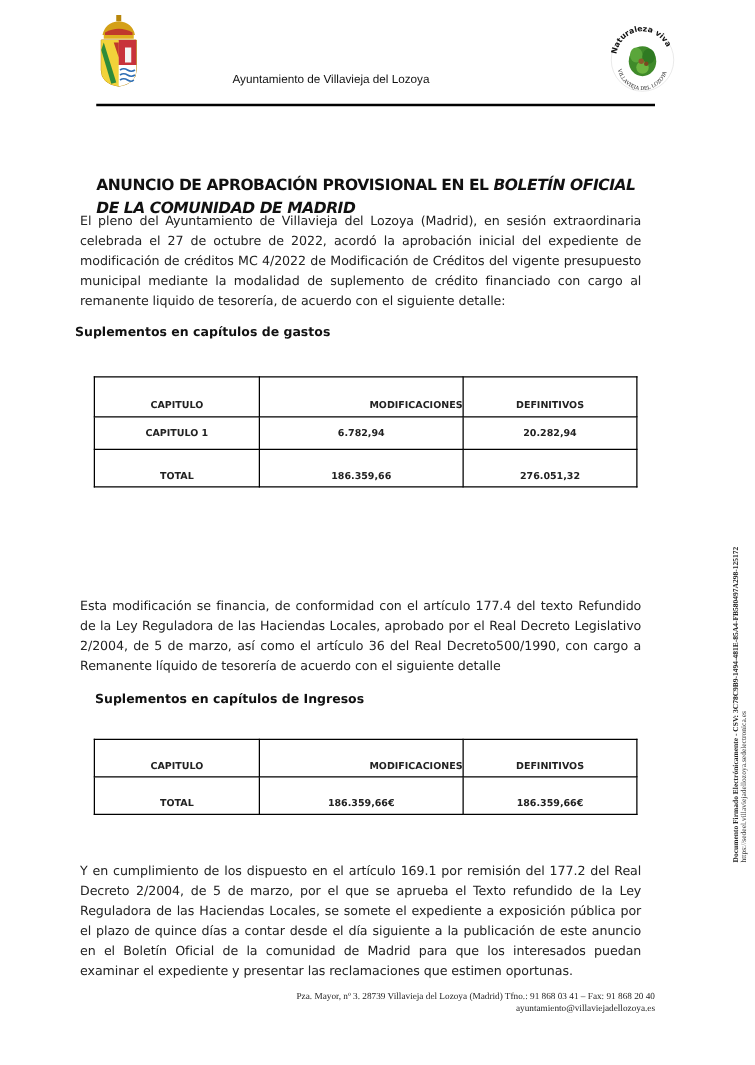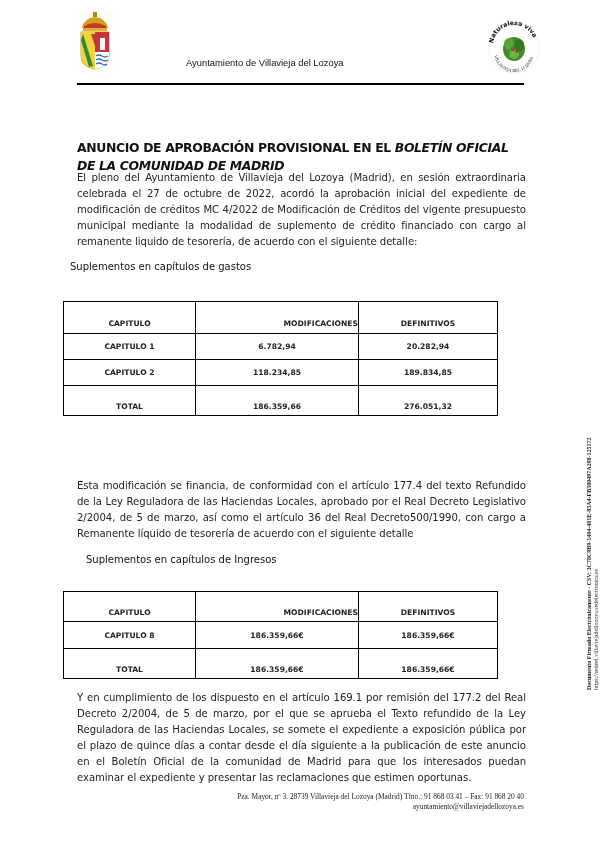--- a/index.html
+++ b/index.html
@@ -3,28 +3,28 @@
 <meta charset="utf-8">
 <style>
   html, body { margin:0; padding:0; background:#ffffff; }
   body { width:604px; height:852px; position:relative; overflow:hidden; font-family:"DejaVu Sans", sans-serif; color:#111; }
   .coat { position:absolute; left:78px; top:12px; width:34px; height:58px; }
   .nature { position:absolute; left:487px; top:20px; width:54px; height:56px; }
   .org-name { position:absolute; left:186px; top:57px; font-family:"Liberation Sans", sans-serif; font-size:9.4px; color:#111; }
   .hr { position:absolute; left:77px; top:83px; width:447px; height:2px; background:#000; }
   .title { position:absolute; left:77px; top:118px; width:450px; font-family:"DejaVu Sans", sans-serif; font-weight:bold; font-size:12.4px; line-height:18px; letter-spacing:-0.35px; color:#111;margin-top:21px; }
   .title i { font-style:italic; }
-  .para { position:absolute; left:77px; width:449px; font-family:"DejaVu Sans", sans-serif; font-size:10.1px; line-height:15.9px; text-align:justify; color:#222; letter-spacing:-0.05px; }
+  .para { position:absolute; left:64px; width:449px; font-family:"DejaVu Sans", sans-serif; font-size:10.1px; line-height:15.9px; text-align:justify; color:#222; letter-spacing:-0.05px; }
   .para1 { top:170px; }
   .para2 { top:478px; }
   .para3 { top:690px; }
-  .subhead { position:absolute; left:70px; font-family:"DejaVu Sans", sans-serif; font-weight:normal; font-size:10px; color:#111; }
+  .subhead { position:absolute; left:60px; font-family:"DejaVu Sans", sans-serif; font-weight:bold; font-size:10px; color:#111; }
   .sub1 { top:261px; }
   .sub2 { top:554px;margin-left:16px; }
-  table.t { position:absolute; left:63px; border-collapse:collapse; width:435px; font-family:"DejaVu Sans", sans-serif; font-weight:bold; font-size:7.6px; color:#222; }
+  table.t { position:absolute; left:75px; border-collapse:collapse; width:435px; font-family:"DejaVu Sans", sans-serif; font-weight:bold; font-size:7.6px; color:#222; }
   table.t td { border:1.3px solid #000; text-align:center; padding:0; }
   table.t td.c1 { width:131px; }
   table.t td.c2 { width:162px;text-align:right; }
   .t1 { top:301px; }
   .t1 tr.h td { height:26px; vertical-align:bottom; padding-bottom:5px; }
   .t1 tr.r td { height:25px; }
   .t1 tr.tot td { height:25px; vertical-align:bottom; padding-bottom:4px; }
   .t2 { top:591px; }
   .t2 tr.h td { height:25px; vertical-align:bottom; padding-bottom:4px; }
   .t2 tr.r td { height:26px; }
@@ -85,48 +85,38 @@
       <tr class="h">
     <td class="c1">CAPITULO</td>
     <td class="c2">MODIFICACIONES</td>
     <td>DEFINITIVOS</td>
   </tr>
   <tr class="r">
     <td>CAPITULO 1</td>
     <td>6.782,94</td>
     <td>20.282,94</td>
   </tr>
-  <tr class="r">
-    <td>CAPITULO 2</td>
-    <td>118.234,85</td>
-    <td>189.834,85</td>
-  </tr>
   <tr class="tot">
     <td>TOTAL</td>
     <td>186.359,66</td>
     <td>276.051,32</td>
   </tr>
 </tbody>
   </table>
 
 <div class="para para2">Esta modificación se financia, de conformidad con el artículo 177.4 del texto Refundido de la Ley Reguladora de las Haciendas Locales, aprobado por el Real Decreto Legislativo 2/2004, de 5 de marzo, así como el artículo 36 del Real Decreto500/1990, con cargo a Remanente líquido de tesorería de acuerdo con el siguiente detalle</div>
 
 <div class="subhead sub2">Suplementos en capítulos de Ingresos</div>
 
 <table class="t t2">
   <tbody>
       <tr class="h">
     <td class="c1">CAPITULO</td>
     <td class="c2">MODIFICACIONES</td>
     <td>DEFINITIVOS</td>
-  </tr>
-  <tr class="r">
-    <td>CAPITULO 8</td>
-    <td>186.359,66€</td>
-    <td>186.359,66€</td>
   </tr>
   <tr class="tot">
     <td>TOTAL</td>
     <td>186.359,66€</td>
     <td>186.359,66€</td>
   </tr>
 </tbody>
   </table>
 
 <div class="para para3">Y en cumplimiento de los dispuesto en el artículo 169.1 por remisión del 177.2 del Real Decreto 2/2004, de 5 de marzo, por el que se aprueba el Texto refundido de la Ley Reguladora de las Haciendas Locales, se somete el expediente a exposición pública por el plazo de quince días a contar desde el día siguiente a la publicación de este anuncio en el Boletín Oficial de la comunidad de Madrid para que los interesados puedan examinar el expediente y presentar las reclamaciones que estimen oportunas.</div>

